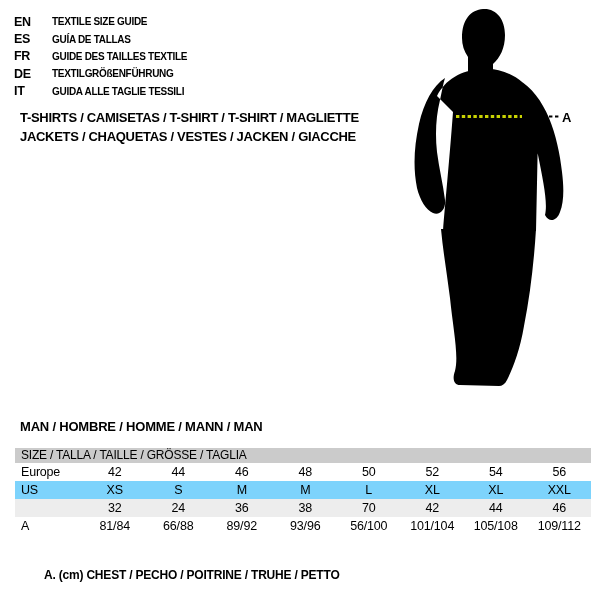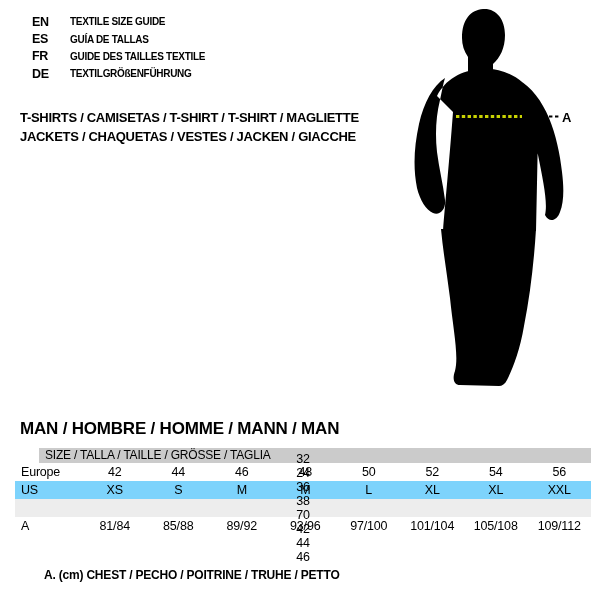--- a/index.html
+++ b/index.html
@@ -7,21 +7,21 @@
     width: 600px; height: 600px;
     background: #ffffff;
     font-family: "Liberation Sans", sans-serif;
     color: #000;
     position: relative;
     overflow: hidden;
   }
   .abs { position: absolute; }
 
   
-  .lang-block { top: 13px; left: 32px; }
+  .lang-block { top: 13px; left: 14px; }
   .lang-row { display: flex; height: 17.4px; align-items: center; }
   .lang-code {
     width: 38px; font-size: 12.5px; font-weight: bold; letter-spacing: -0.3px;
   }
   .lang-label {
     font-size: 10px; font-weight: bold; letter-spacing: -0.3px;
   }
 
   
   .product-block { top: 109px; left: 20px; }
@@ -29,21 +29,21 @@
     font-size: 13px; font-weight: bold; letter-spacing: -0.3px;
     line-height: 18.5px; white-space: nowrap;
   }
 
   
   .figure-svg { top: 0; left: 0; }
 
   
   .section-title {
     top: 419px; left: 20px;
-    font-size: 17px; font-weight: bold; letter-spacing: -0.2px;
+    font-size: 13px; font-weight: bold; letter-spacing: -0.2px;
   }
 
   
   .size-table { top: 448px; left: 15px; width: 576px; }
   .t-header {
     height: 15px; line-height: 15px;
     padding-left: 6px;
     font-size: 12px; letter-spacing: -0.2px;
   }
   .t-row { display: flex; height: 18px; align-items: center; justify-content: center; }
@@ -77,20 +77,24 @@
     <span class="lang-label">GUÍA DE TALLAS</span>
   </div>
   <div class="lang-row">
     <span class="lang-code">FR</span>
     <span class="lang-label">GUIDE DES TAILLES TEXTILE</span>
   </div>
   <div class="lang-row">
     <span class="lang-code">DE</span>
     <span class="lang-label">TEXTILGRÖßENFÜHRUNG</span>
   </div>
+  <div class="lang-row">
+    <span class="lang-code">IT</span>
+    <span class="lang-label">GUIDA ALLE TAGLIE TESSILI</span>
+  </div>
 </div>
 
 <div class="abs product-block">
   <div class="product-line">T-SHIRTS / CAMISETAS / T-SHIRT / T-SHIRT / MAGLIETTE</div>
   <div class="product-line">JACKETS / CHAQUETAS / VESTES / JACKEN / GIACCHE</div>
 </div>
 
 <svg class="abs figure-svg" width="600" height="420" viewBox="0 0 600 420" xmlns="http://www.w3.org/2000/svg">
   <g>
     <path fill="#000000" d="
@@ -101,21 +105,21 @@
       M441,229 L536,229 C534,262 530,296 524,326 C520,350 513,368 507,380 C505,384 502,386 499,386 L460,385 C454,385 452,379 455,371 C459,356 453,328 450,298 C447,274 443,251 441,229 Z"></path>
   </g>
   <line x1="456" y1="116.5" x2="522" y2="116.5" stroke-width="3.2" stroke-dasharray="3.4,2.4" stroke="#c9d303"></line>
   <line x1="543" y1="116.5" x2="559" y2="116.5" stroke-width="2" stroke-dasharray="3.4,2.6" stroke="#000000"></line>
   <text x="562" y="121.5" font-size="13" font-weight="bold" font-family="Liberation Sans, sans-serif">A</text>
 </svg>
 
 <div class="abs section-title">MAN / HOMBRE / HOMME / MANN / MAN</div>
 
 <div class="abs size-table">
-  <div class="t-header" style="background-color: rgb(203, 203, 203); margin-left: 24px;">SIZE / TALLA / TAILLE / GRÖSSE / TAGLIA</div>
+  <div class="t-header" style="background-color: rgb(203, 203, 203);">SIZE / TALLA / TAILLE / GRÖSSE / TAGLIA</div>
 
   <div class="t-row">
     <div class="t-label">Europe</div>
     <div class="t-cell">42</div>
     <div class="t-cell">44</div>
     <div class="t-cell">46</div>
     <div class="t-cell">48</div>
     <div class="t-cell">50</div>
     <div class="t-cell">52</div>
     <div class="t-cell">54</div>
@@ -127,38 +131,38 @@
     <div class="t-cell">XS</div>
     <div class="t-cell">S</div>
     <div class="t-cell">M</div>
     <div class="t-cell">M</div>
     <div class="t-cell">L</div>
     <div class="t-cell">XL</div>
     <div class="t-cell">XL</div>
     <div class="t-cell">XXL</div>
   </div>
 
-  <div class="t-row" style="background-color: rgb(237, 237, 237); flex-direction: column;">
+  <div class="t-row" style="background-color: rgb(237, 237, 237);">
     <div class="t-label"></div>
     <div class="t-cell">32</div>
     <div class="t-cell">24</div>
     <div class="t-cell">36</div>
     <div class="t-cell">38</div>
     <div class="t-cell">70</div>
     <div class="t-cell">42</div>
     <div class="t-cell">44</div>
     <div class="t-cell">46</div>
   </div>
 
   <div class="t-row">
     <div class="t-label">A</div>
     <div class="t-cell">81/84</div>
-    <div class="t-cell">85/88</div>
+    <div class="t-cell">66/88</div>
     <div class="t-cell">89/92</div>
     <div class="t-cell">93/96</div>
-    <div class="t-cell">97/100</div>
+    <div class="t-cell">56/100</div>
     <div class="t-cell">101/104</div>
     <div class="t-cell">105/108</div>
     <div class="t-cell">109/112</div>
   </div>
 </div>
 
 <div class="abs footnote">A. (cm) CHEST / PECHO / POITRINE / TRUHE / PETTO</div>
 
 </body></html>

